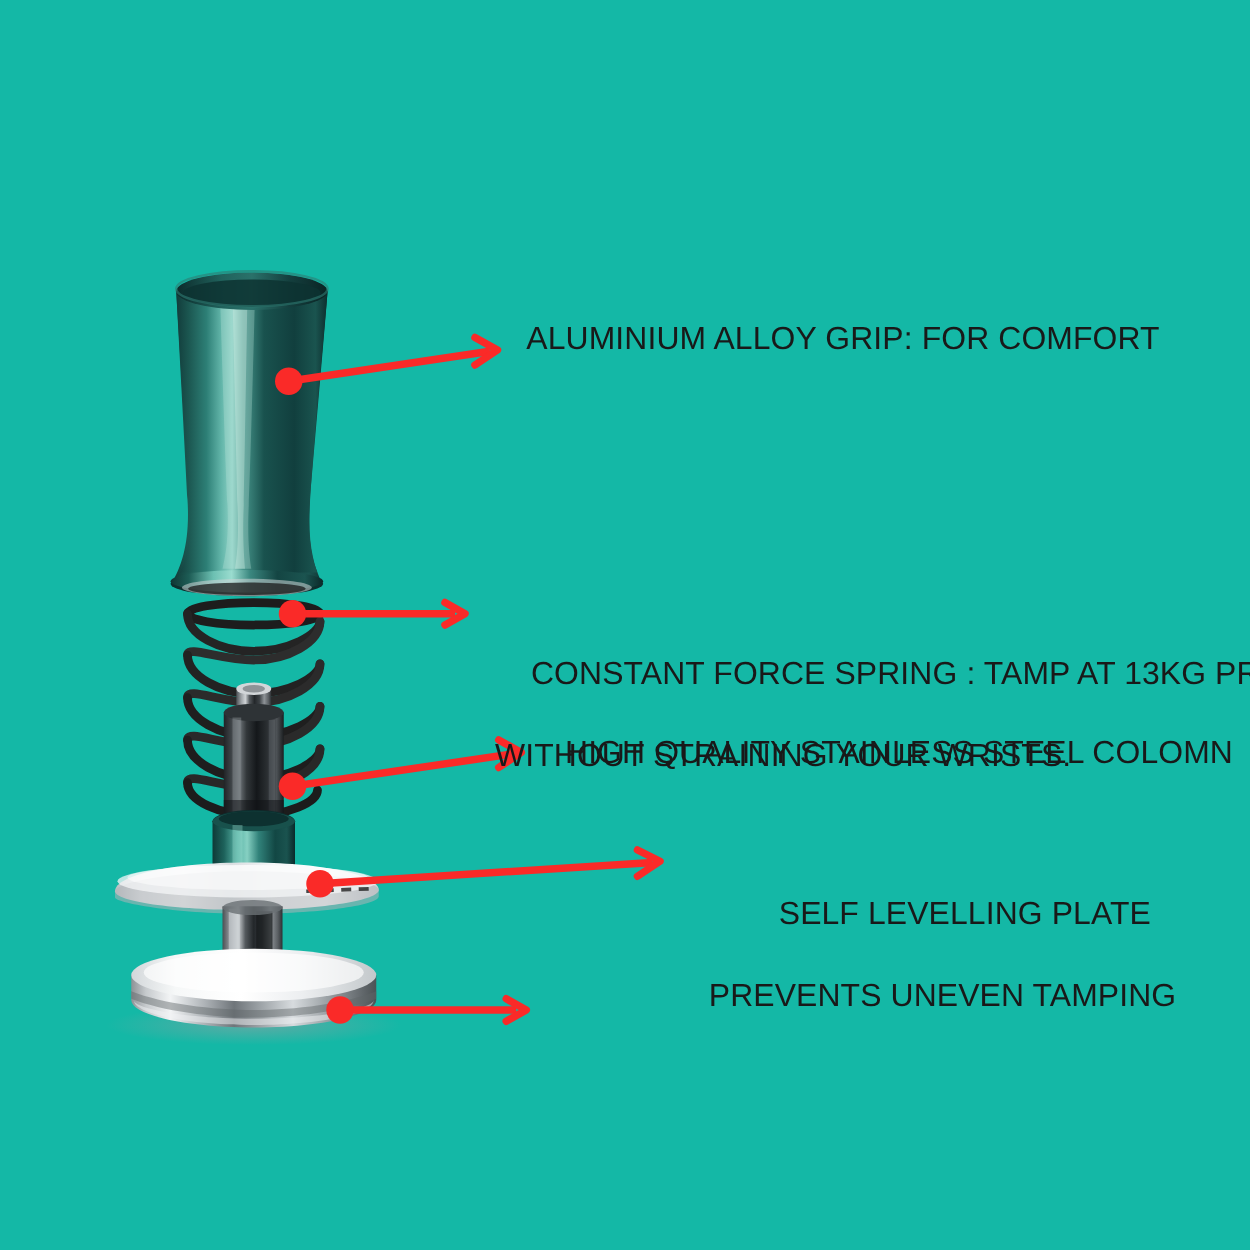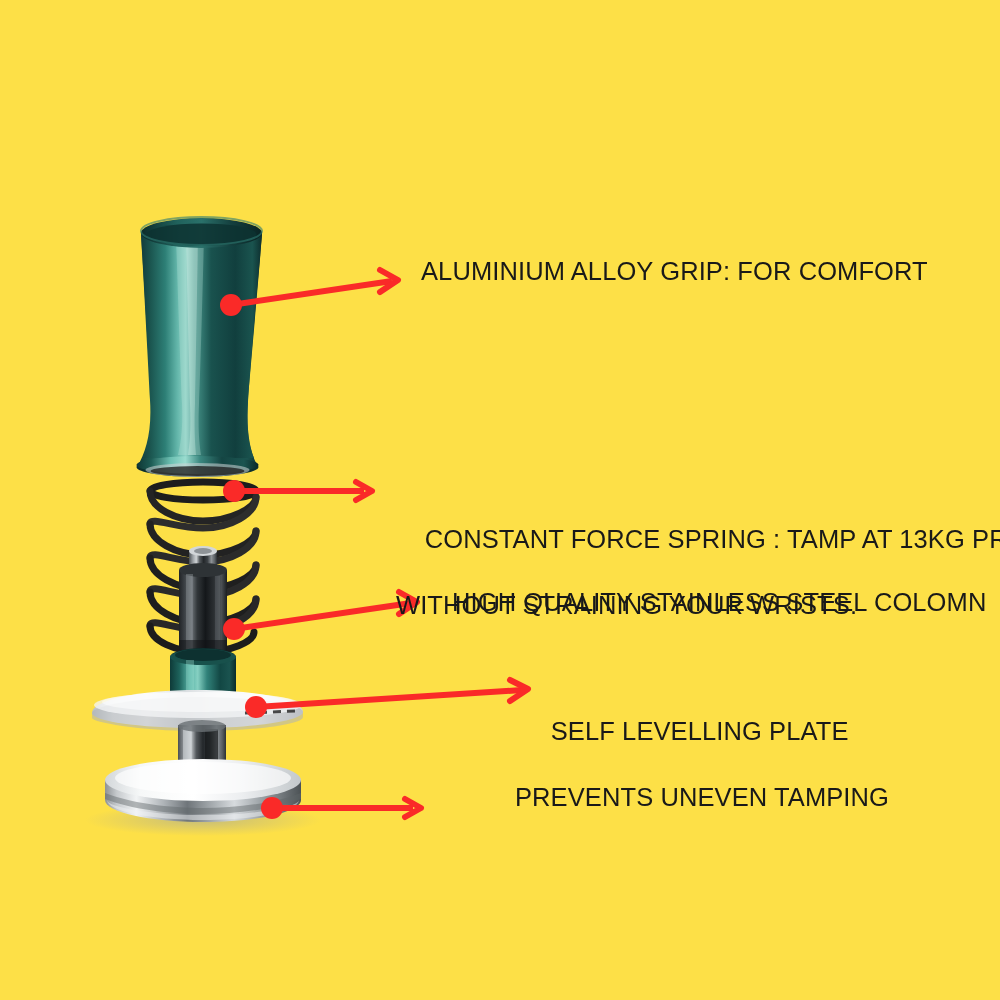--- a/index.html
+++ b/index.html
@@ -11,21 +11,21 @@
     width: 1000px;
     height: 1000px;
     background: #d8d8d8;
     font-family: "Liberation Sans", sans-serif;
     overflow: hidden;
   }
   #stage {
     position: relative;
     width: 1000px;
     height: 1000px;
-    background: #fde047;
+    background: #14b8a6;
   }
 
   
   #product {
     position: absolute;
     left: 0;
     top: 0;
     width: 1000px;
     height: 1000px;
   }
@@ -52,21 +52,21 @@
     white-space: pre;
     text-transform: uppercase;
   }
   .label .line2 {
     display: block;
   }
 
   #label-grip   { left: 421px; top: 255px; }
   #label-spring { left: 396px; top: 490px; }
   #label-column { left: 423px; top: 586px; margin-left: 29px; }
-  #label-plate  { left: 522px; top: 682px; }
+  #label-plate  { left: 574px; top: 682px; text-align: center; }
   #label-base   { left: 422px; top: 793px; }
 
   #label-plate .line2 { margin-left: -7px; }
 </style>
 </head>
 <body>
 
 <div id="stage">
 
   <svg id="product" viewBox="0 0 1000 1000" xmlns="http://www.w3.org/2000/svg">

